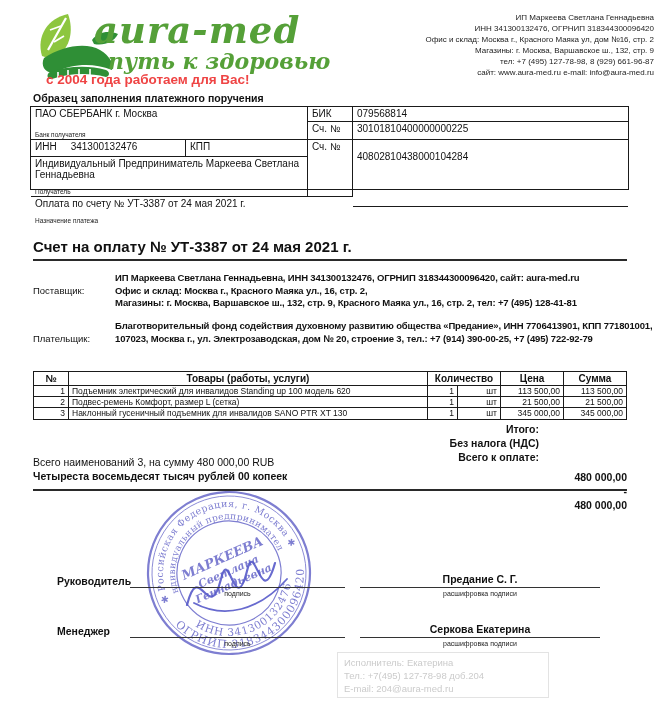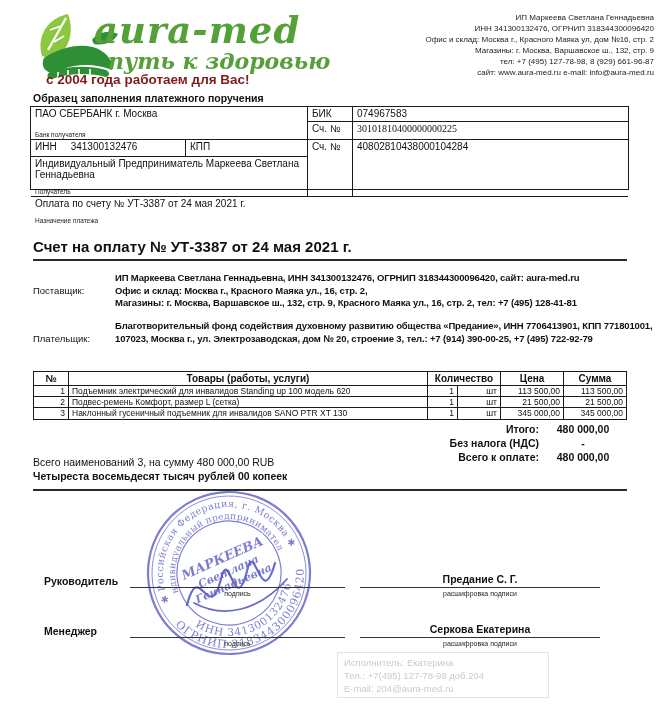--- a/index.html
+++ b/index.html
@@ -6,21 +6,21 @@
   html,body { background:#fff; }
   body { font-family:"Liberation Sans","DejaVu Sans",sans-serif; color:#111; }
   .page { position:relative; width:660px; height:706px; background:#fff; overflow:hidden; }
 
   
   .logo-icon { position:absolute; left:34px; top:10px; }
   .brand { position:absolute; left:94px; top:8px; font-family:"DejaVu Serif","Liberation Serif",serif;
            font-style:italic; font-weight:bold; font-size:37px; color:#55a038; letter-spacing:1px; }
   .tagline { position:absolute; left:108px; top:48px; font-family:"DejaVu Serif","Liberation Serif",serif;
              font-style:italic; font-weight:bold; font-size:22px; color:#55a038; }
-  .since { position:absolute; left:46px; top:72px; font-size:13.5px; font-weight:bold; color:#7f1d1d; }
+  .since { position:absolute; left:46px; top:72px; font-size:13.5px; font-weight:bold; color:#ef4444; }
 
   
   .company-info { position:absolute; left:320px; top:12px; width:334px; text-align:right;
                   font-size:8px; line-height:11px; color:#1c1c1c; }
 
   
   .sample-title { position:absolute; left:33px; top:92px; width:594px; text-align:left;
                   font-size:10.5px; font-weight:bold; }
   .bank-table { position:absolute; left:30px; top:106px; width:599px; height:84px;
                 border:1px solid #1a1a1a; font-size:10px; }
@@ -49,31 +49,31 @@
   .ihead { font-weight:bold; font-size:10px; height:14px; line-height:14px; text-align:center; border-bottom:1px solid #1a1a1a; }
   .idata { font-size:8.5px; height:11px; line-height:10px; border-bottom:1px solid #1a1a1a; }
   .irow:last-child .idata { border-bottom:none; }
   .c-num{width:35px;} .c-name{width:359px;} .c-qty{width:30px;} .c-unit{width:43px;} .c-price{width:63px;} .c-sum{width:62px;}
   .c-qtyhead{width:73px;}
   .rt { text-align:right; } .lt { text-align:left; }
 
   
   .totals { position:absolute; left:33px; top:422px; width:594px; font-size:10.5px; font-weight:bold; }
   .trow { display:flex; justify-content:flex-end; height:14px; line-height:14px; }
-  .tlabel { text-align:left; } .tvalue { width:88px; text-align:center; }
+  .tlabel { text-align:left; } .tvalue { width:88px; text-align:right;margin-top:48px; }
 
   
   .summary-1 { position:absolute; left:33px; top:456px; font-size:10.5px; }
   .summary-2 { position:absolute; left:33px; top:470px; font-size:10.5px; font-weight:bold; }
 
   
   .stamp { position:absolute; left:138px; top:487px; opacity:0.85; }
 
   
-  .sig-label { position:absolute; left:20px; font-size:10.5px; font-weight:bold;padding-left:24px; }
+  .sig-label { position:absolute; left:33px; font-size:10.5px; font-weight:bold;padding-left:24px; }
   .sig-line { position:absolute; height:1px; background:#333; }
   .sig-sub { position:absolute; font-size:7px; color:#222; text-align:center; }
   .sig-name { position:absolute; font-size:10.5px; font-weight:bold; text-align:center; }
   .l-left { left:130px; width:215px; } .l-right { left:360px; width:240px; }
 
   
   .executor { position:absolute; left:337px; top:652px; width:212px; height:46px;
               border:1px solid #e3e3e3; padding:3px 6px; font-size:9.5px; line-height:13px; color:#cbcbcb; }
 </style>
 </head>
@@ -116,32 +116,32 @@
       <span>КПП</span>
     </div>
     <div class="bcell br bb" style="left:0;top:50px;width:277px;height:40px;">
       <span>Индивидуальный Предприниматель Маркеева Светлана Геннадьевна</span>
       <span class="small-label">Получатель</span>
     </div>
     <div class="bcell br bb" style="left:277px;top:0;width:45px;height:15px;">
       <span>БИК</span>
     </div>
     <div class="bcell bb" style="left:322px;top:0;width:275px;height:15px;">
-      <span>074967583</span>
+      <span>079568814</span>
     </div>
     <div class="bcell br bb" style="left:277px;top:15px;width:45px;height:18px;">
       <span>Сч. №</span>
     </div>
-    <div class="bcell bb" style="left:322px;top:15px;width:275px;height:18px;font-family:Liberation Serif, serif;">
+    <div class="bcell bb" style="left:322px;top:15px;width:275px;height:18px;">
       <span>30101810400000000225</span>
     </div>
     <div class="bcell br bb" style="left:277px;top:33px;width:45px;height:57px;">
       <span>Сч. №</span>
     </div>
-    <div class="bcell bb" style="left:322px;top:33px;width:275px;height:57px;">
+    <div class="bcell bb" style="left:322px;top:43px;width:275px;height:57px;">
       <span>40802810438000104284</span>
     </div>
     <div class="bcell" style="left:0;top:90px;width:597px;height:28px;">
       <span>Оплата по счету № УТ-3387 от 24 мая 2021 г.</span>
       <span class="small-label">Назначение платежа</span>
     </div>
   </div>
 
   <div class="doc-title">Счет на оплату № УТ-3387 от 24 мая 2021 г.</div>
   <div class="rule rule-1"></div>

